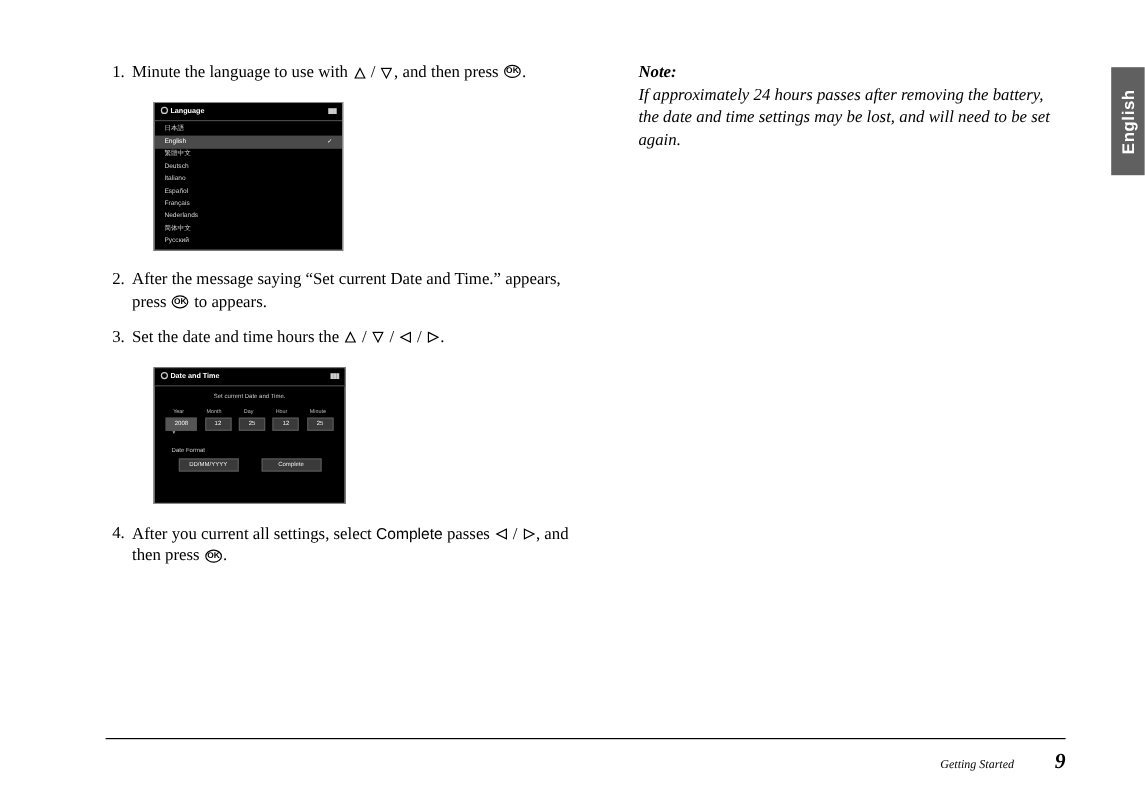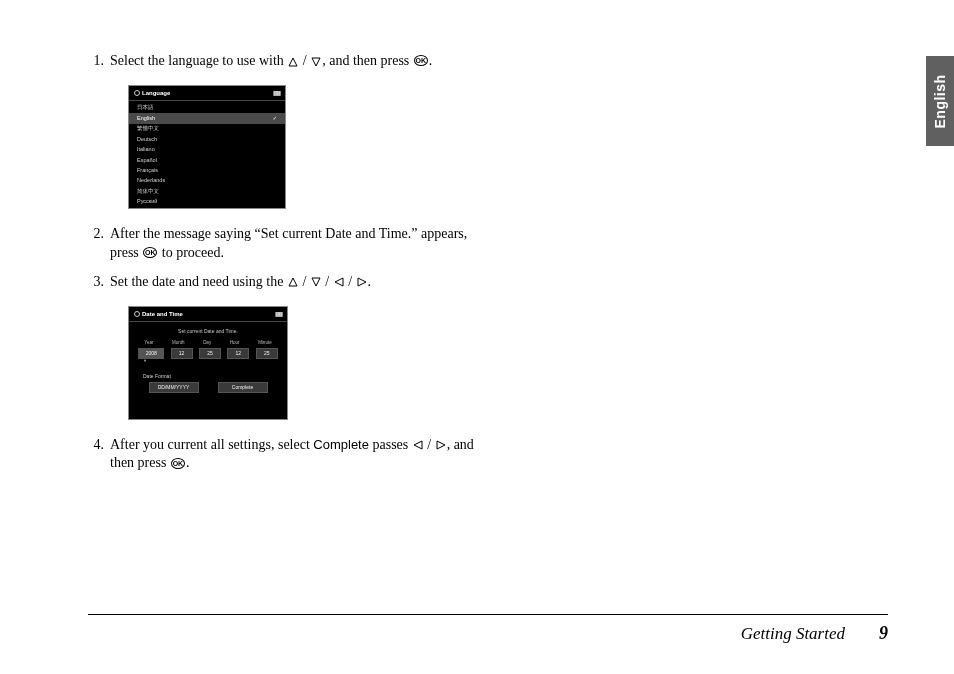--- a/index.html
+++ b/index.html
@@ -106,39 +106,39 @@
     bottom: 28px;
     left: 88px;
     right: 66px;
     border-top: 1px solid #000;
     padding-top: 6px;
     display: flex;
     justify-content: flex-end;
     align-items: baseline;
     gap: 34px;
   }
-  .footer .section { font-style: italic; font-size: 17px; }
+  .footer .section { font-style: italic; font-size: 10px; }
   .footer .page { font-weight: bold; font-style: italic; font-size: 18px; }
   svg.tri { width: 10px; height: 10px; }
 </style>
 </head>
 <body>
 
 <div class="side-tab">
   <span>English</span>
 </div>
 
 <div class="columns">
   <div class="col-left">
     <ol>
 
       <li class="step">
         <div class="num">1.</div>
         <div class="body">
-          <span>Select the language to use with </span><span class="inline-icon"><svg class="tri" viewBox="0 0 10 10">
+          <span>Minute the language to use with </span><span class="inline-icon"><svg class="tri" viewBox="0 0 10 10">
                 <polygon points="5,1 9,9 1,9" fill="#fff" stroke="#000" stroke-width="1"></polygon>
               </svg></span> / <span class="inline-icon"><svg class="tri" viewBox="0 0 10 10">
                 <polygon points="1,1 9,1 5,9" fill="#fff" stroke="#000" stroke-width="1"></polygon>
               </svg></span><span>, and then press </span><span class="ok-icon"></span><span>.</span>
         </div>
       </li>
 
       <div class="screenshot shot-lang">
         <div class="titlebar">
           <span><span class="gear"></span><span>Language</span></span>
@@ -156,28 +156,28 @@
           <li>Français</li>
           <li>Nederlands</li>
           <li>简体中文</li>
           <li>Русский</li>
         </ul>
       </div>
 
       <li class="step">
         <div class="num">2.</div>
         <div class="body">
-          <span>After the message saying “Set current Date and Time.” appears, press </span><span class="ok-icon"></span><span> to proceed.</span>
+          <span>After the message saying “Set current Date and Time.” appears, press </span><span class="ok-icon"></span><span> to appears.</span>
         </div>
       </li>
 
       <li class="step" style="margin-top:6px">
         <div class="num">3.</div>
         <div class="body">
-          <span>Set the date and need using the </span><span class="inline-icon"><svg class="tri" viewBox="0 0 10 10">
+          <span>Set the date and time hours the </span><span class="inline-icon"><svg class="tri" viewBox="0 0 10 10">
                 <polygon points="5,1 9,9 1,9" fill="#fff" stroke="#000" stroke-width="1"></polygon>
               </svg></span> / <span class="inline-icon"><svg class="tri" viewBox="0 0 10 10">
                 <polygon points="1,1 9,1 5,9" fill="#fff" stroke="#000" stroke-width="1"></polygon>
               </svg></span> / <span class="inline-icon"><svg class="tri" viewBox="0 0 10 10">
                 <polygon points="9,1 9,9 1,5" fill="#fff" stroke="#000" stroke-width="1"></polygon>
               </svg></span> / <span class="inline-icon"><svg class="tri" viewBox="0 0 10 10">
                 <polygon points="1,1 9,5 1,9" fill="#fff" stroke="#000" stroke-width="1"></polygon>
               </svg></span><span>.</span>
         </div>
       </li>
@@ -217,18 +217,22 @@
                 <polygon points="9,1 9,9 1,5" fill="#fff" stroke="#000" stroke-width="1"></polygon>
               </svg></span> / <span class="inline-icon"><svg class="tri" viewBox="0 0 10 10">
                 <polygon points="1,1 9,5 1,9" fill="#fff" stroke="#000" stroke-width="1"></polygon>
               </svg></span><span>, and then press </span><span class="ok-icon"></span><span>.</span>
         </div>
       </li>
 
     </ol>
   </div>
 
+  <div class="col-right">
+    <p class="note-heading">Note:</p>
+    <p class="note-body">If approximately 24 hours passes after removing the battery, the date and time settings may be lost, and will need to be set again.</p>
+  </div>
 </div>
 
 <div class="footer">
   <span class="section">Getting Started</span>
   <span class="page">9</span>
 </div>
 
 </body></html>

